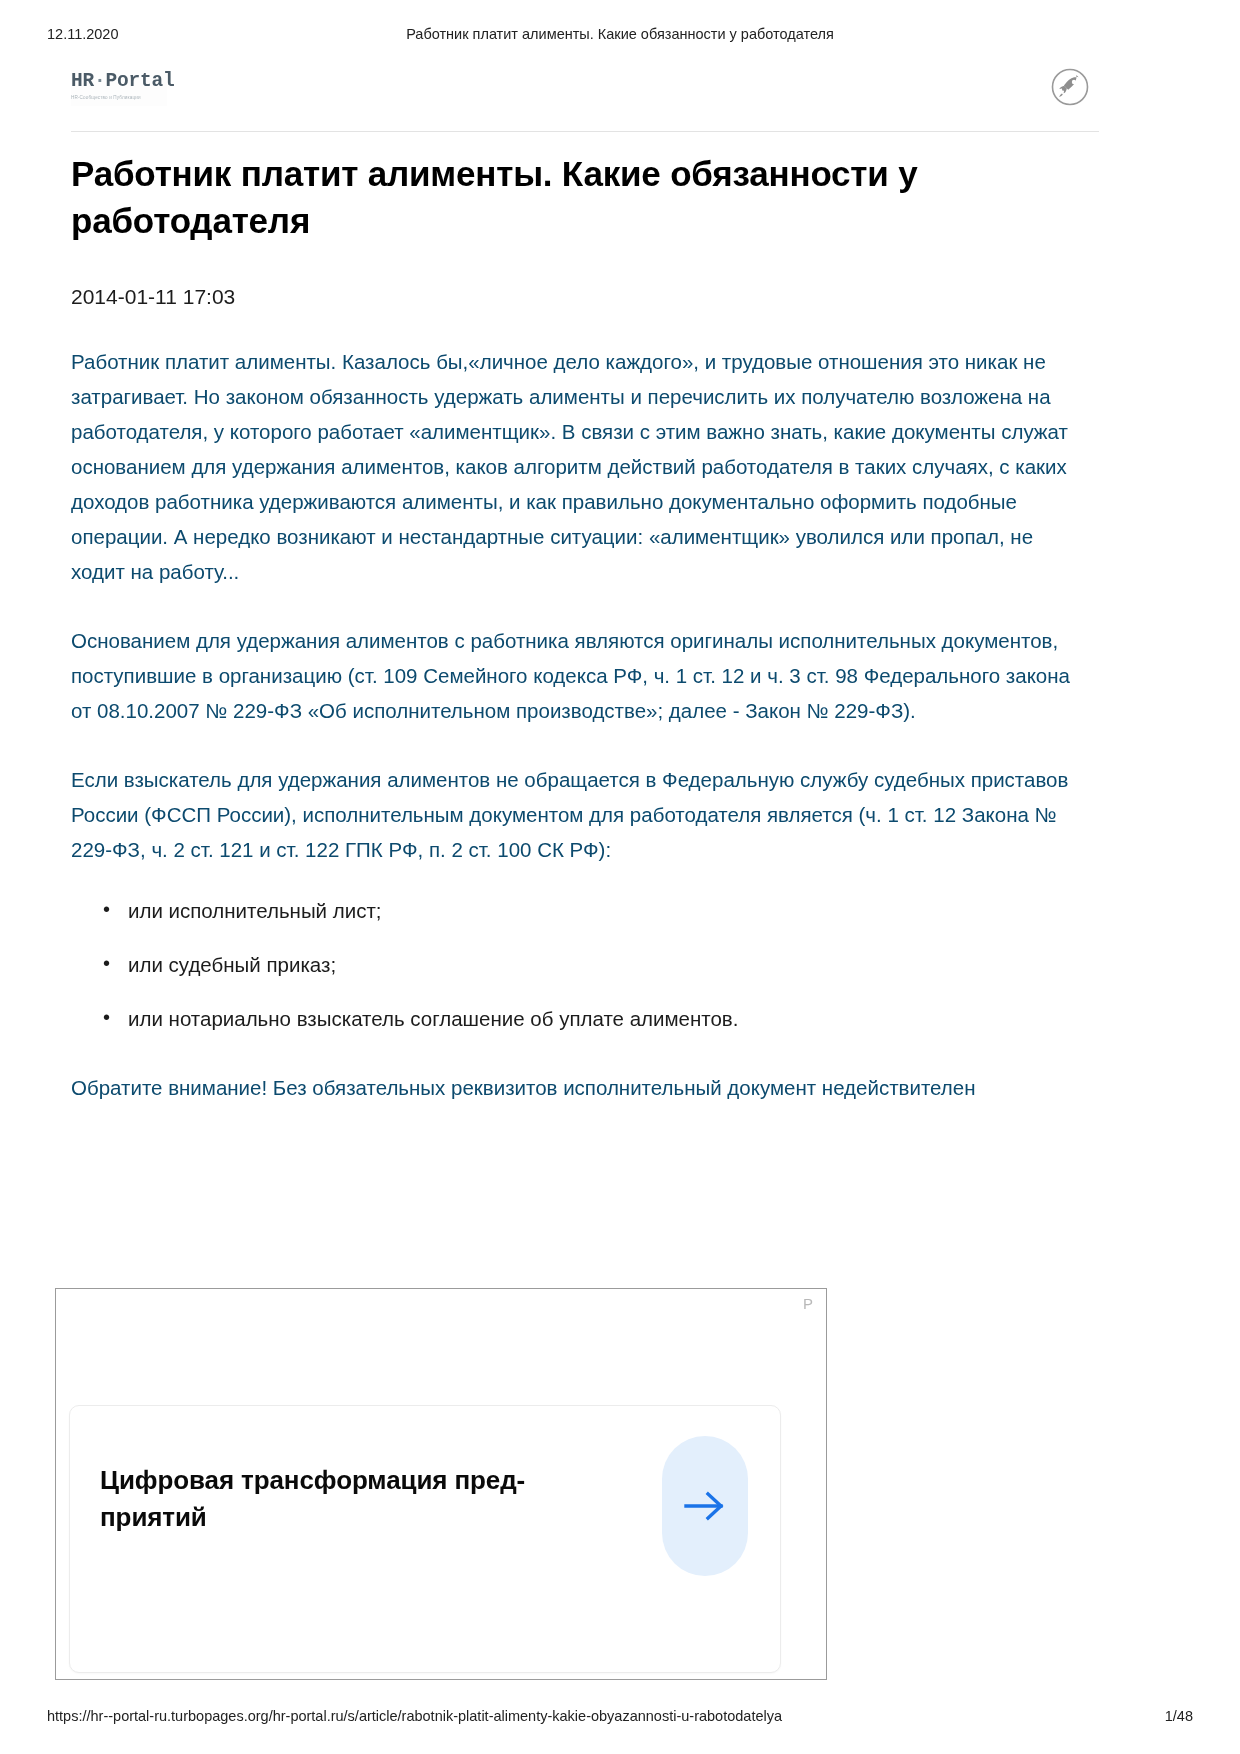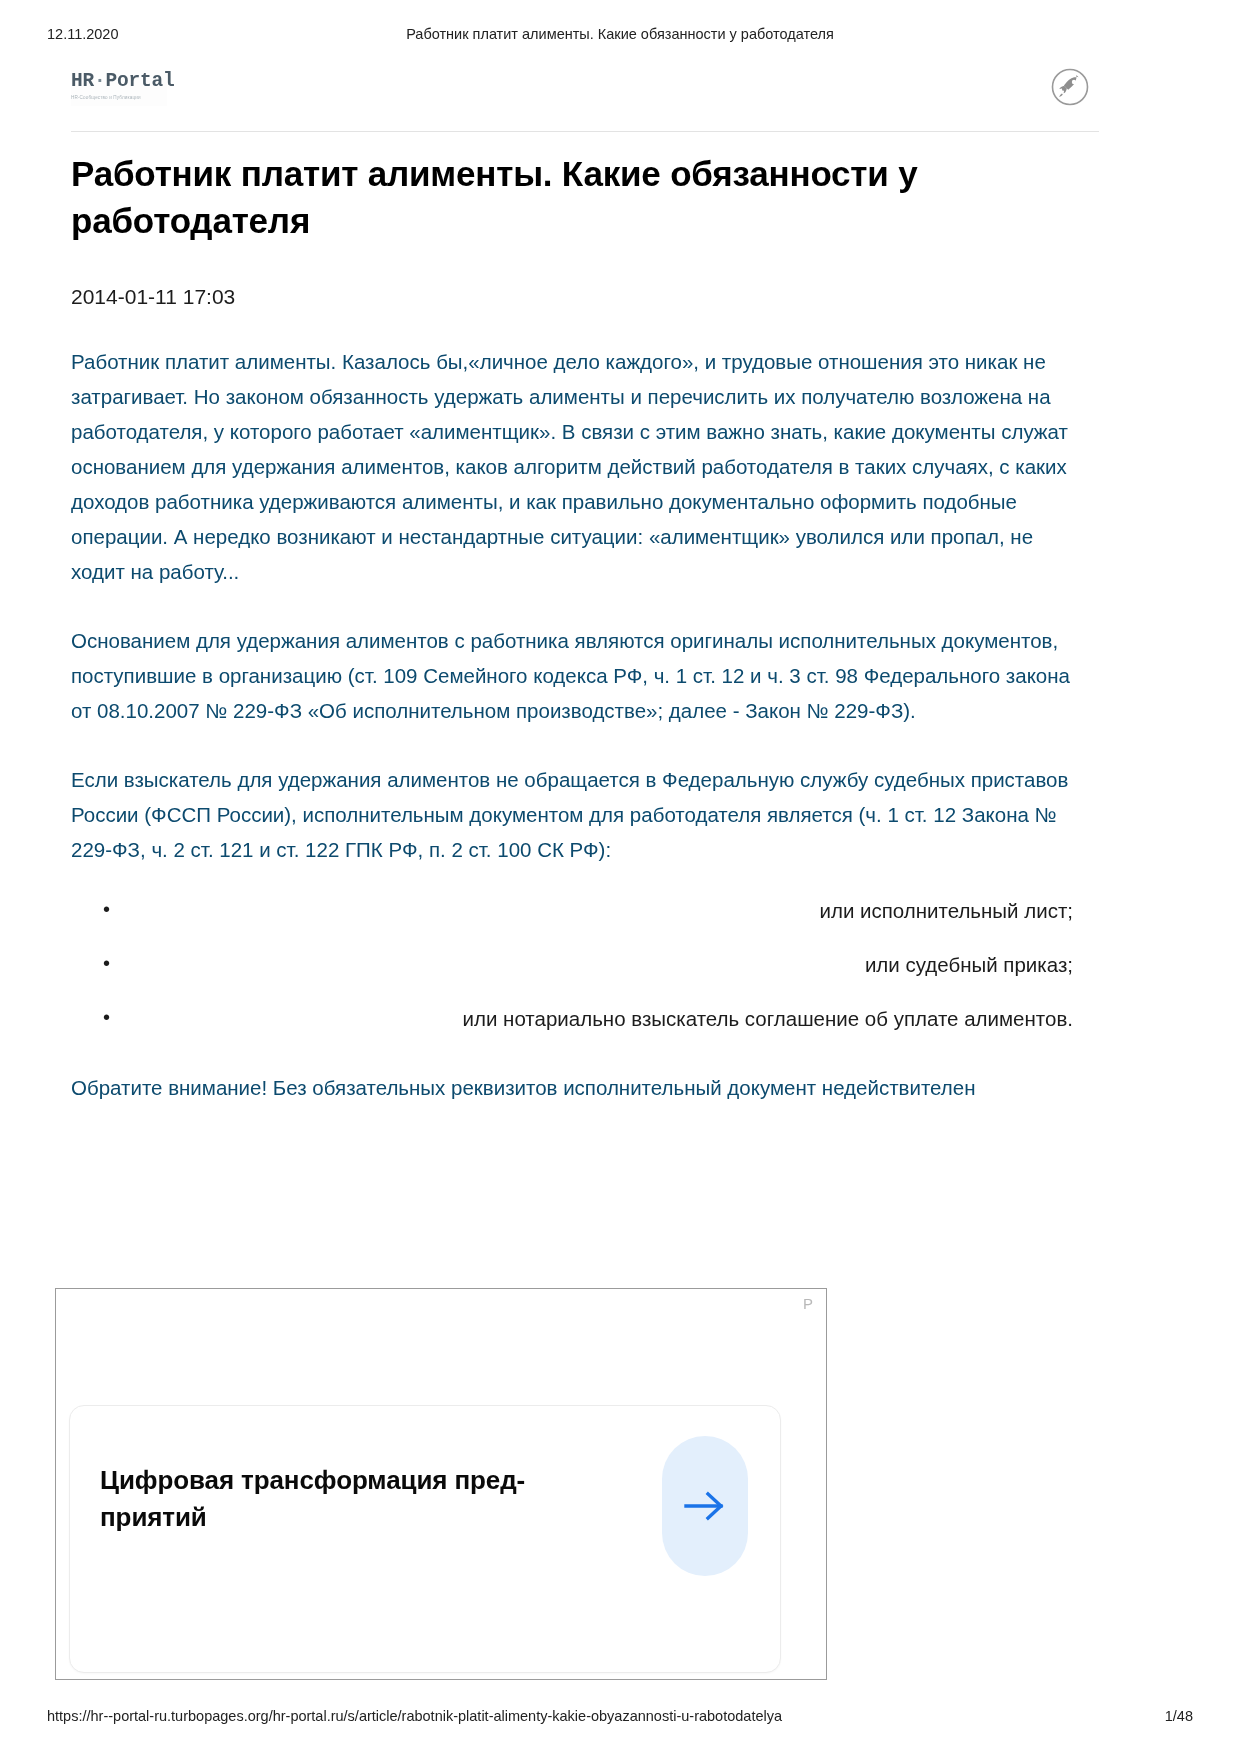--- a/index.html
+++ b/index.html
@@ -137,21 +137,20 @@
     padding: 0 0 0 26px;
     list-style: none;
   }
   ul.body-list li {
     position: relative;
     font-size: 20.5px;
     line-height: 35px;
     color: #1c1c1c;
     margin-bottom: 19px;
     padding-left: 31px;
-    text-align: right;
   }
   ul.body-list li::before {
     content: "•";
     position: absolute;
     left: 6px;
     top: -1px;
     font-size: 20px;
     color: #1c1c1c;
   }
 
@@ -174,21 +173,21 @@
     color: #b8b8b8;
     line-height: 16px;
   }
   .ad-card {
     position: absolute;
     left: 13px;
     top: 116px;
     width: 712px;
     height: 268px;
     border: 1px solid #ececec;
-    border-radius: 15px;
+    border-radius: 10px;
     background: #ffffff;
     box-shadow: 0 1px 2px rgba(0,0,0,.03);
   }
   .ad-card-title {
     position: absolute;
     left: 30px;
     top: 56px;
     width: 500px;
     font-size: 26px;
     line-height: 37px;

